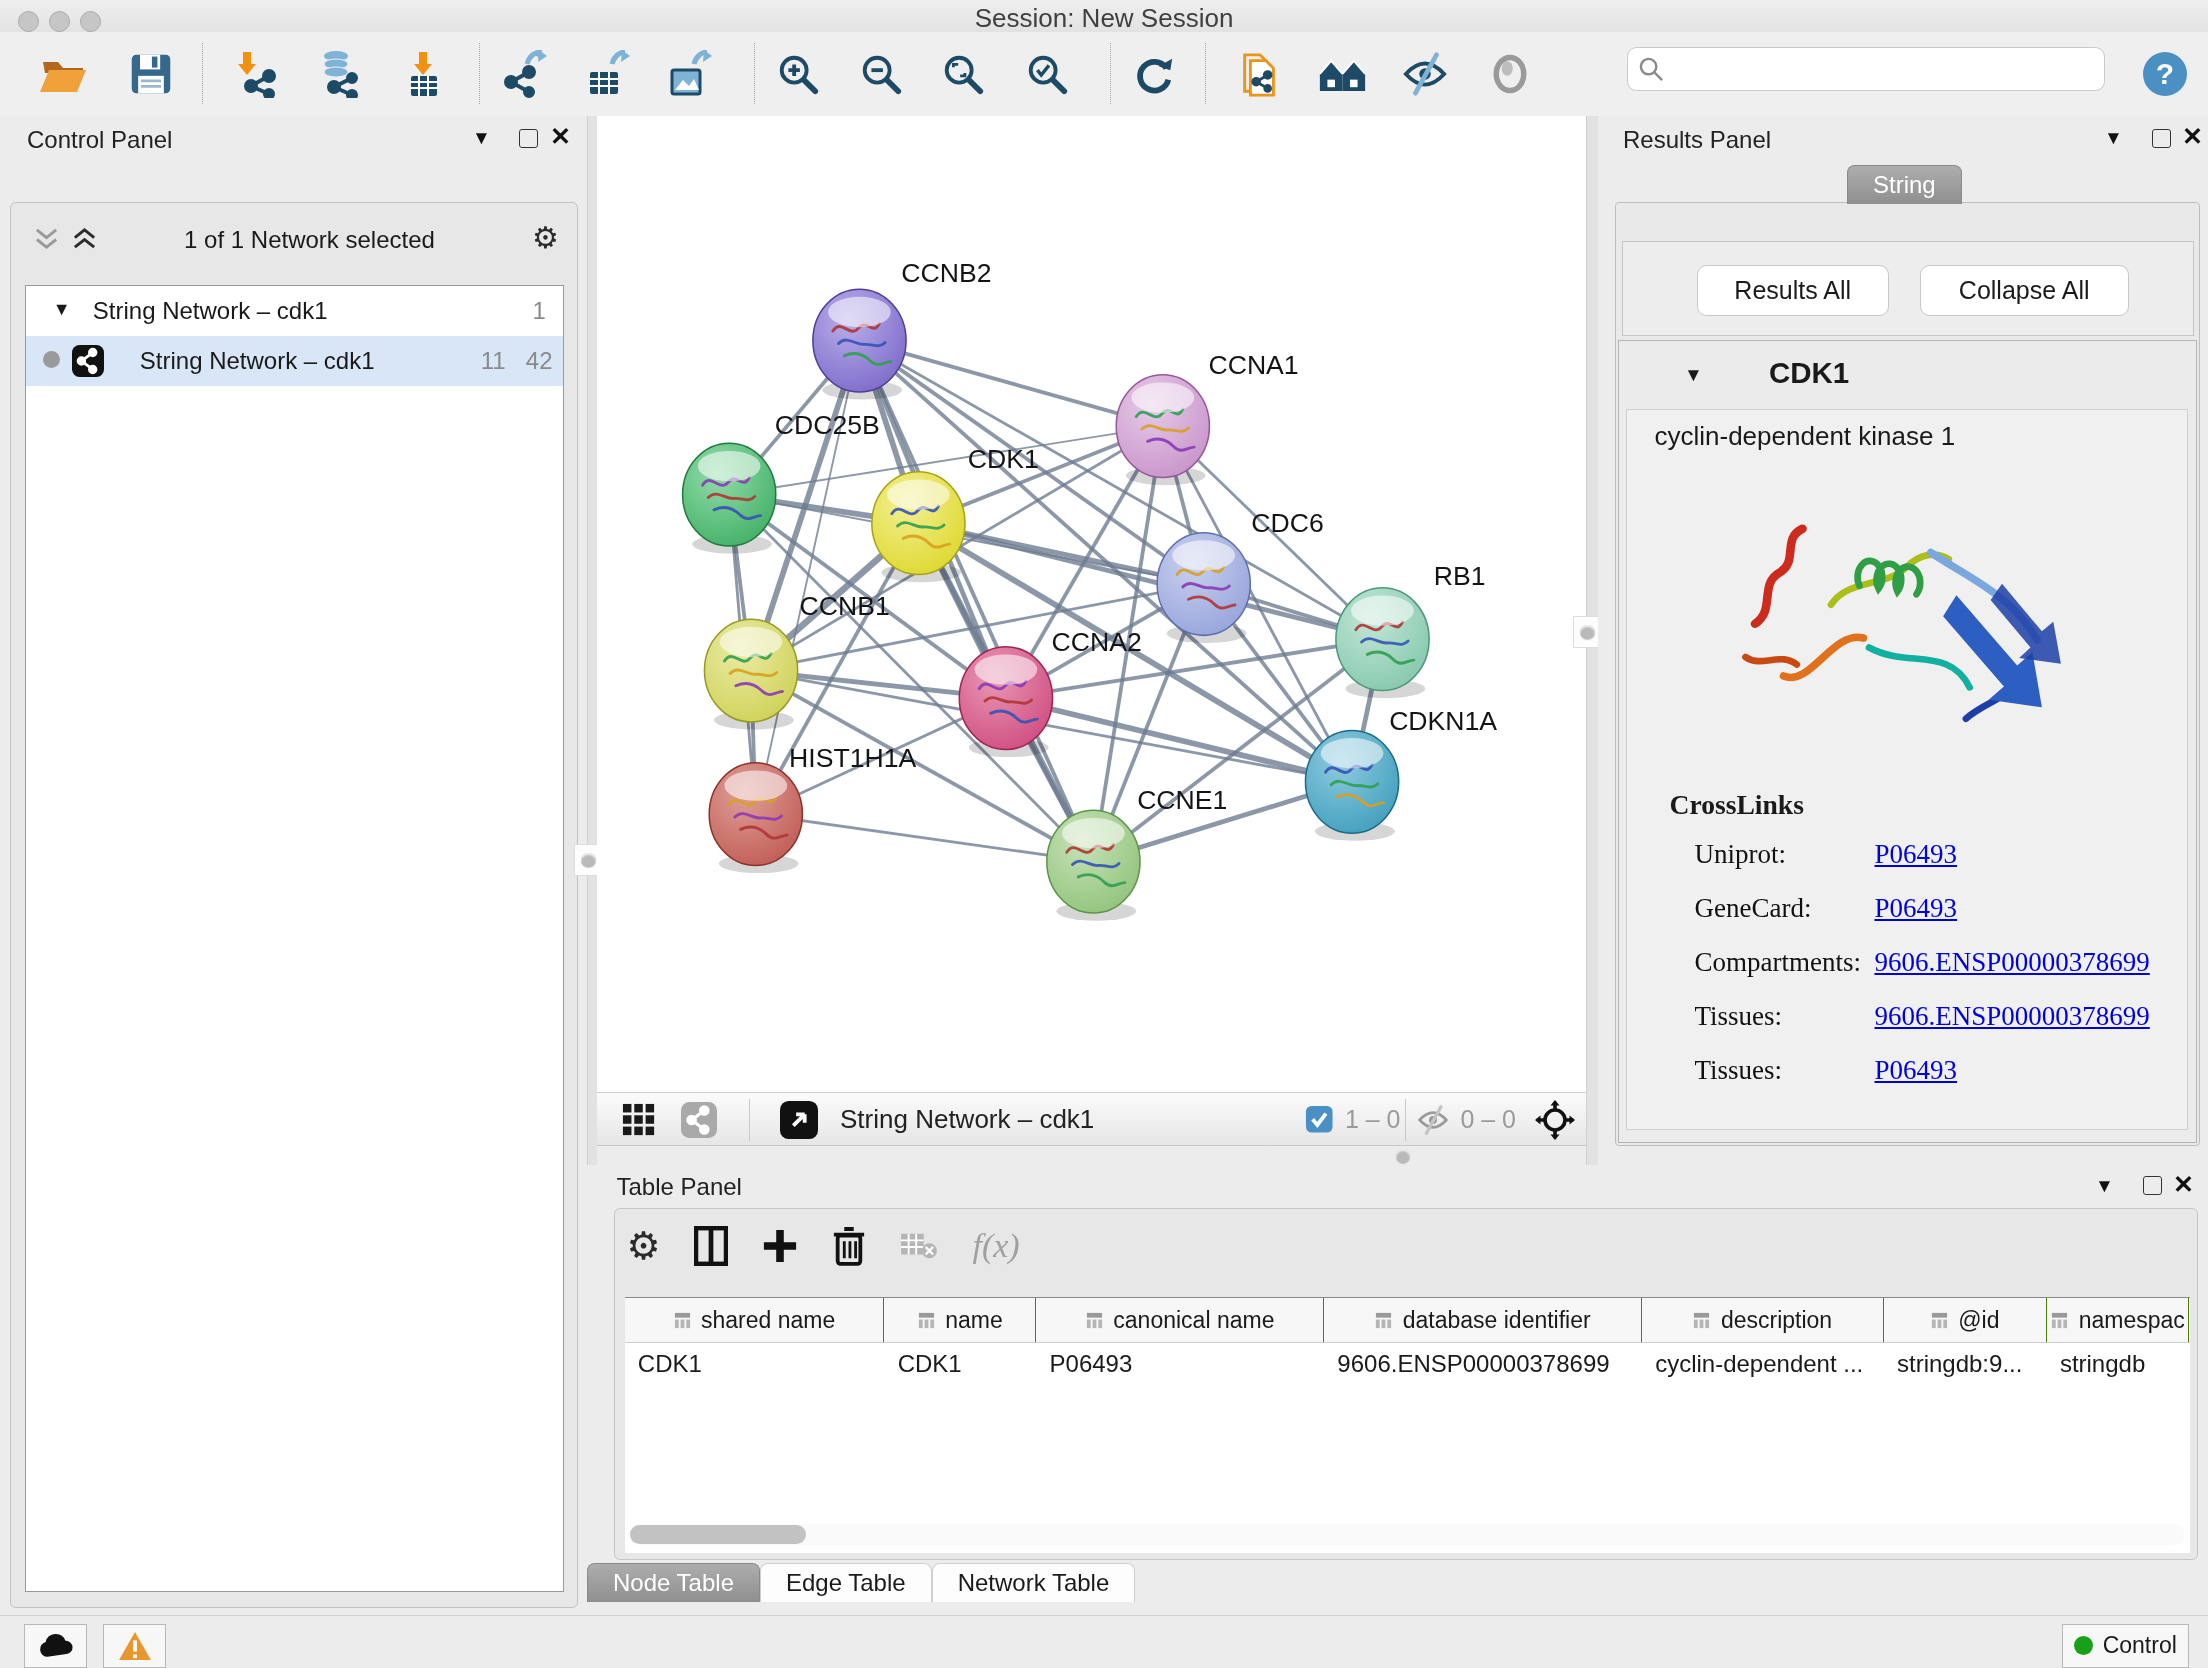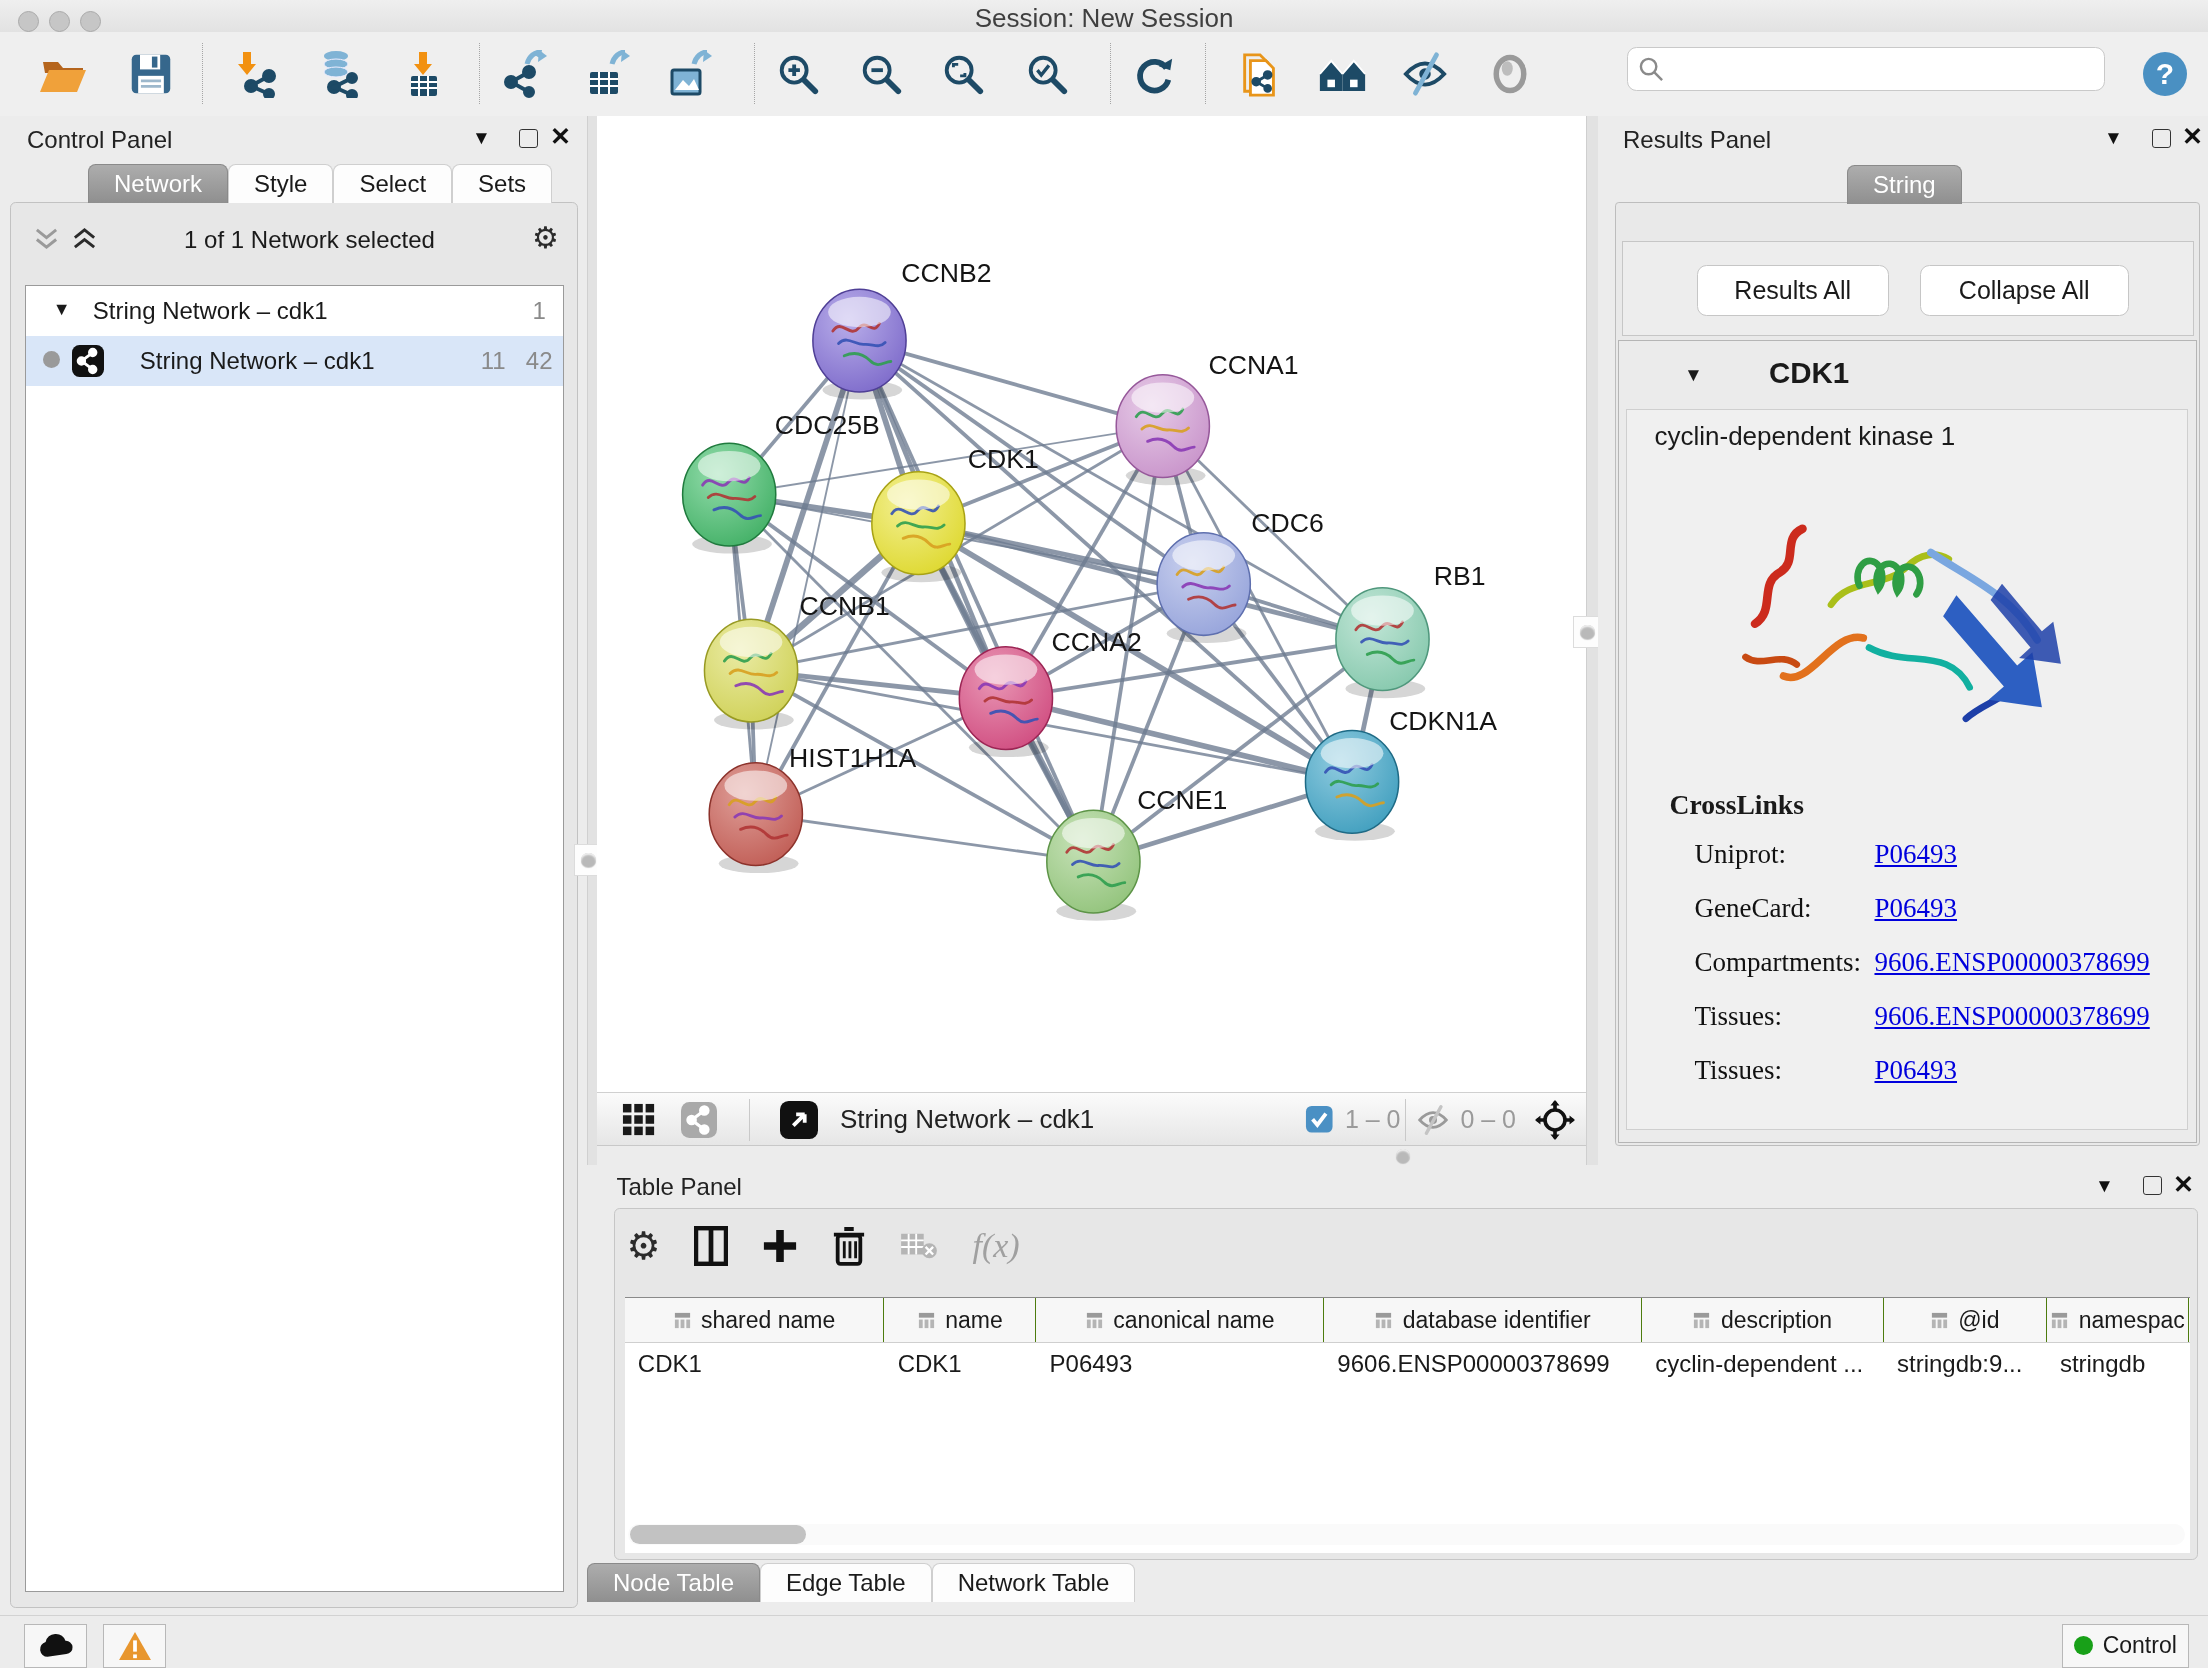--- a/index.html
+++ b/index.html
@@ -279,26 +279,20 @@
         <text x="24" y="34" text-anchor="middle" font-size="30" font-weight="bold" fill="#fff" font-family="Liberation Sans,sans-serif">?</text>
         </svg>
     </div>
   </div>
 
   <div class="control-panel">
     <span class="panel-title abs" style="left:27px;top:9.5px">Control Panel</span>
     <span class="abs ph-caret" style="left:472px;top:11.4px">▼</span>
     <span class="abs ph-box" style="left:519px;top:13.3px"></span>
     <span class="abs ph-x" style="left:550px;top:11.4px">✕</span>
-    <div class="cp-tabs" id="cp-tabs">
-        <div class="tab sel">Network</div>
-        <div class="tab">Style</div>
-        <div class="tab">Select</div>
-        <div class="tab">Sets</div>
-      </div>
     <div class="cp-box">
       <div class="sel-bar">
         <svg class="abs" style="left:15px;top:7.6px" width="27" height="27" viewBox="0 0 28 28">
           <path d="M4 4l10 8 10-8M4 14l10 8 10-8" stroke="#9a9a9a" stroke-width="3" fill="none"></path>
           </svg>
         <svg class="abs" style="left:53px;top:7.6px" width="27" height="27" viewBox="0 0 28 28">
           <path d="M4 12L14 4l10 8M4 22l10-8 10 8" stroke="#2b2b2b" stroke-width="3" fill="none"></path>
           </svg>
         <span class="abs" style="left:166px;top:7.6px;font-size:24px">1 of 1 Network selected</span>
         <span class="abs gear-glyph" style="left:514px;top:1.9px;font-size:30px">⚙</span>

